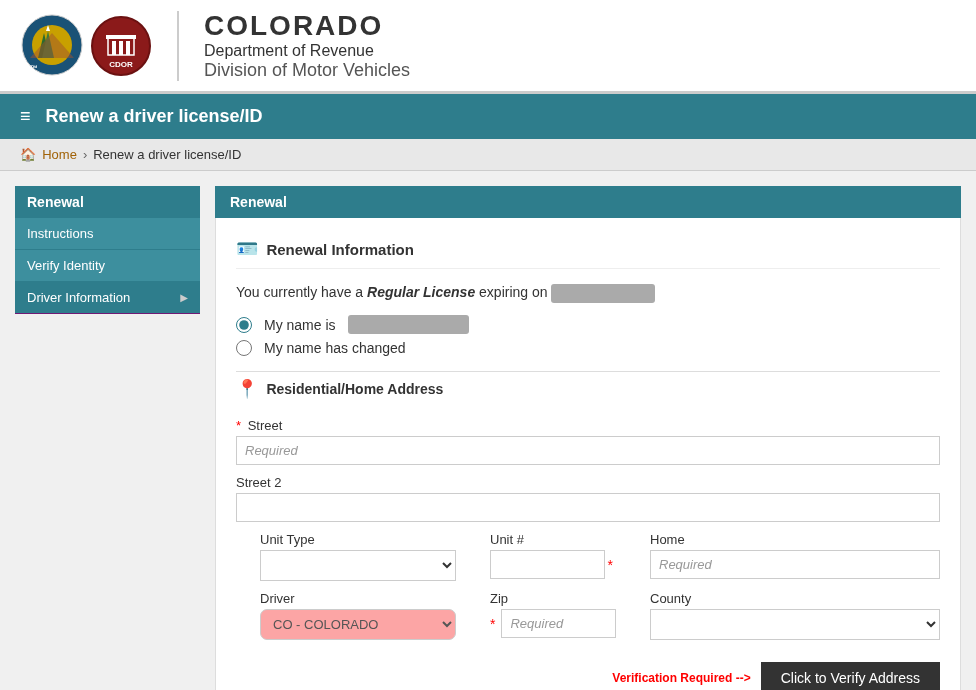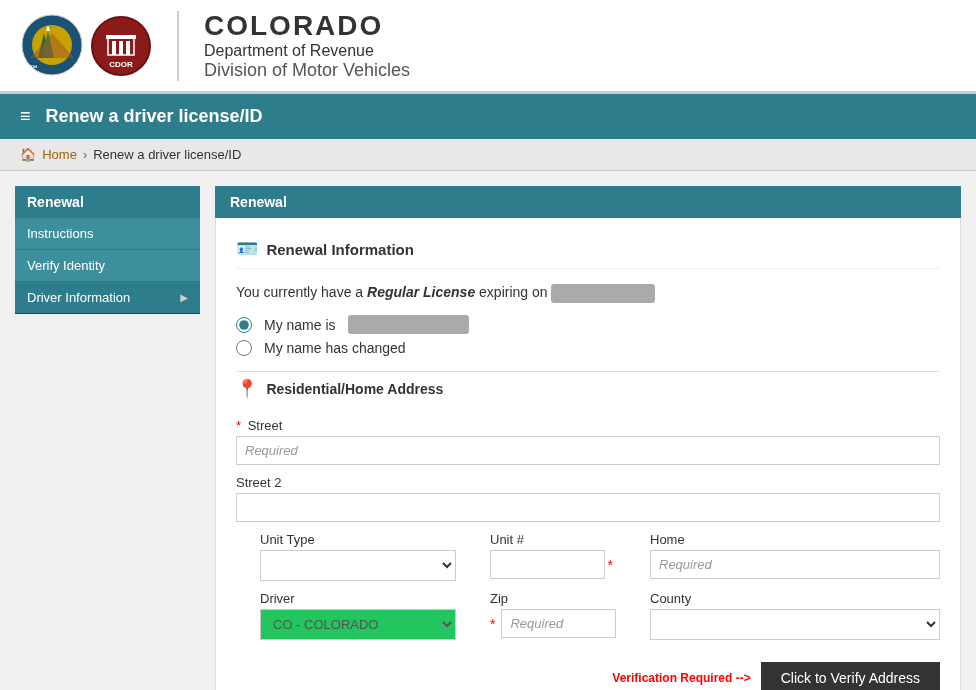--- a/index.html
+++ b/index.html
@@ -69,21 +69,21 @@
       width: 100%;
       padding: 6px 8px;
       border: 1px solid #ccc;
       font-size: 13px;
       background: #fff;
       color: #999;
     }
     input[type="text"]::placeholder { color: #999; font-style: italic; }
     select { color: #333; }
 
-    .state-select { background: #22c55e; color: #555; }
+    .state-select { background: #fca5a5; color: #555; border-radius: 7px; }
 
     
     .verify-row { display: flex; align-items: center; justify-content: flex-end; gap: 10px; margin-top: 12px; }
     .verify-required { color: red; font-weight: bold; font-size: 12px; }
     .verify-btn { background: #333; color: #fff; padding: 8px 20px; border: none; font-size: 14px; cursor: pointer; }
   </style>
 </head>
 <body>
 
 <div class="header">

